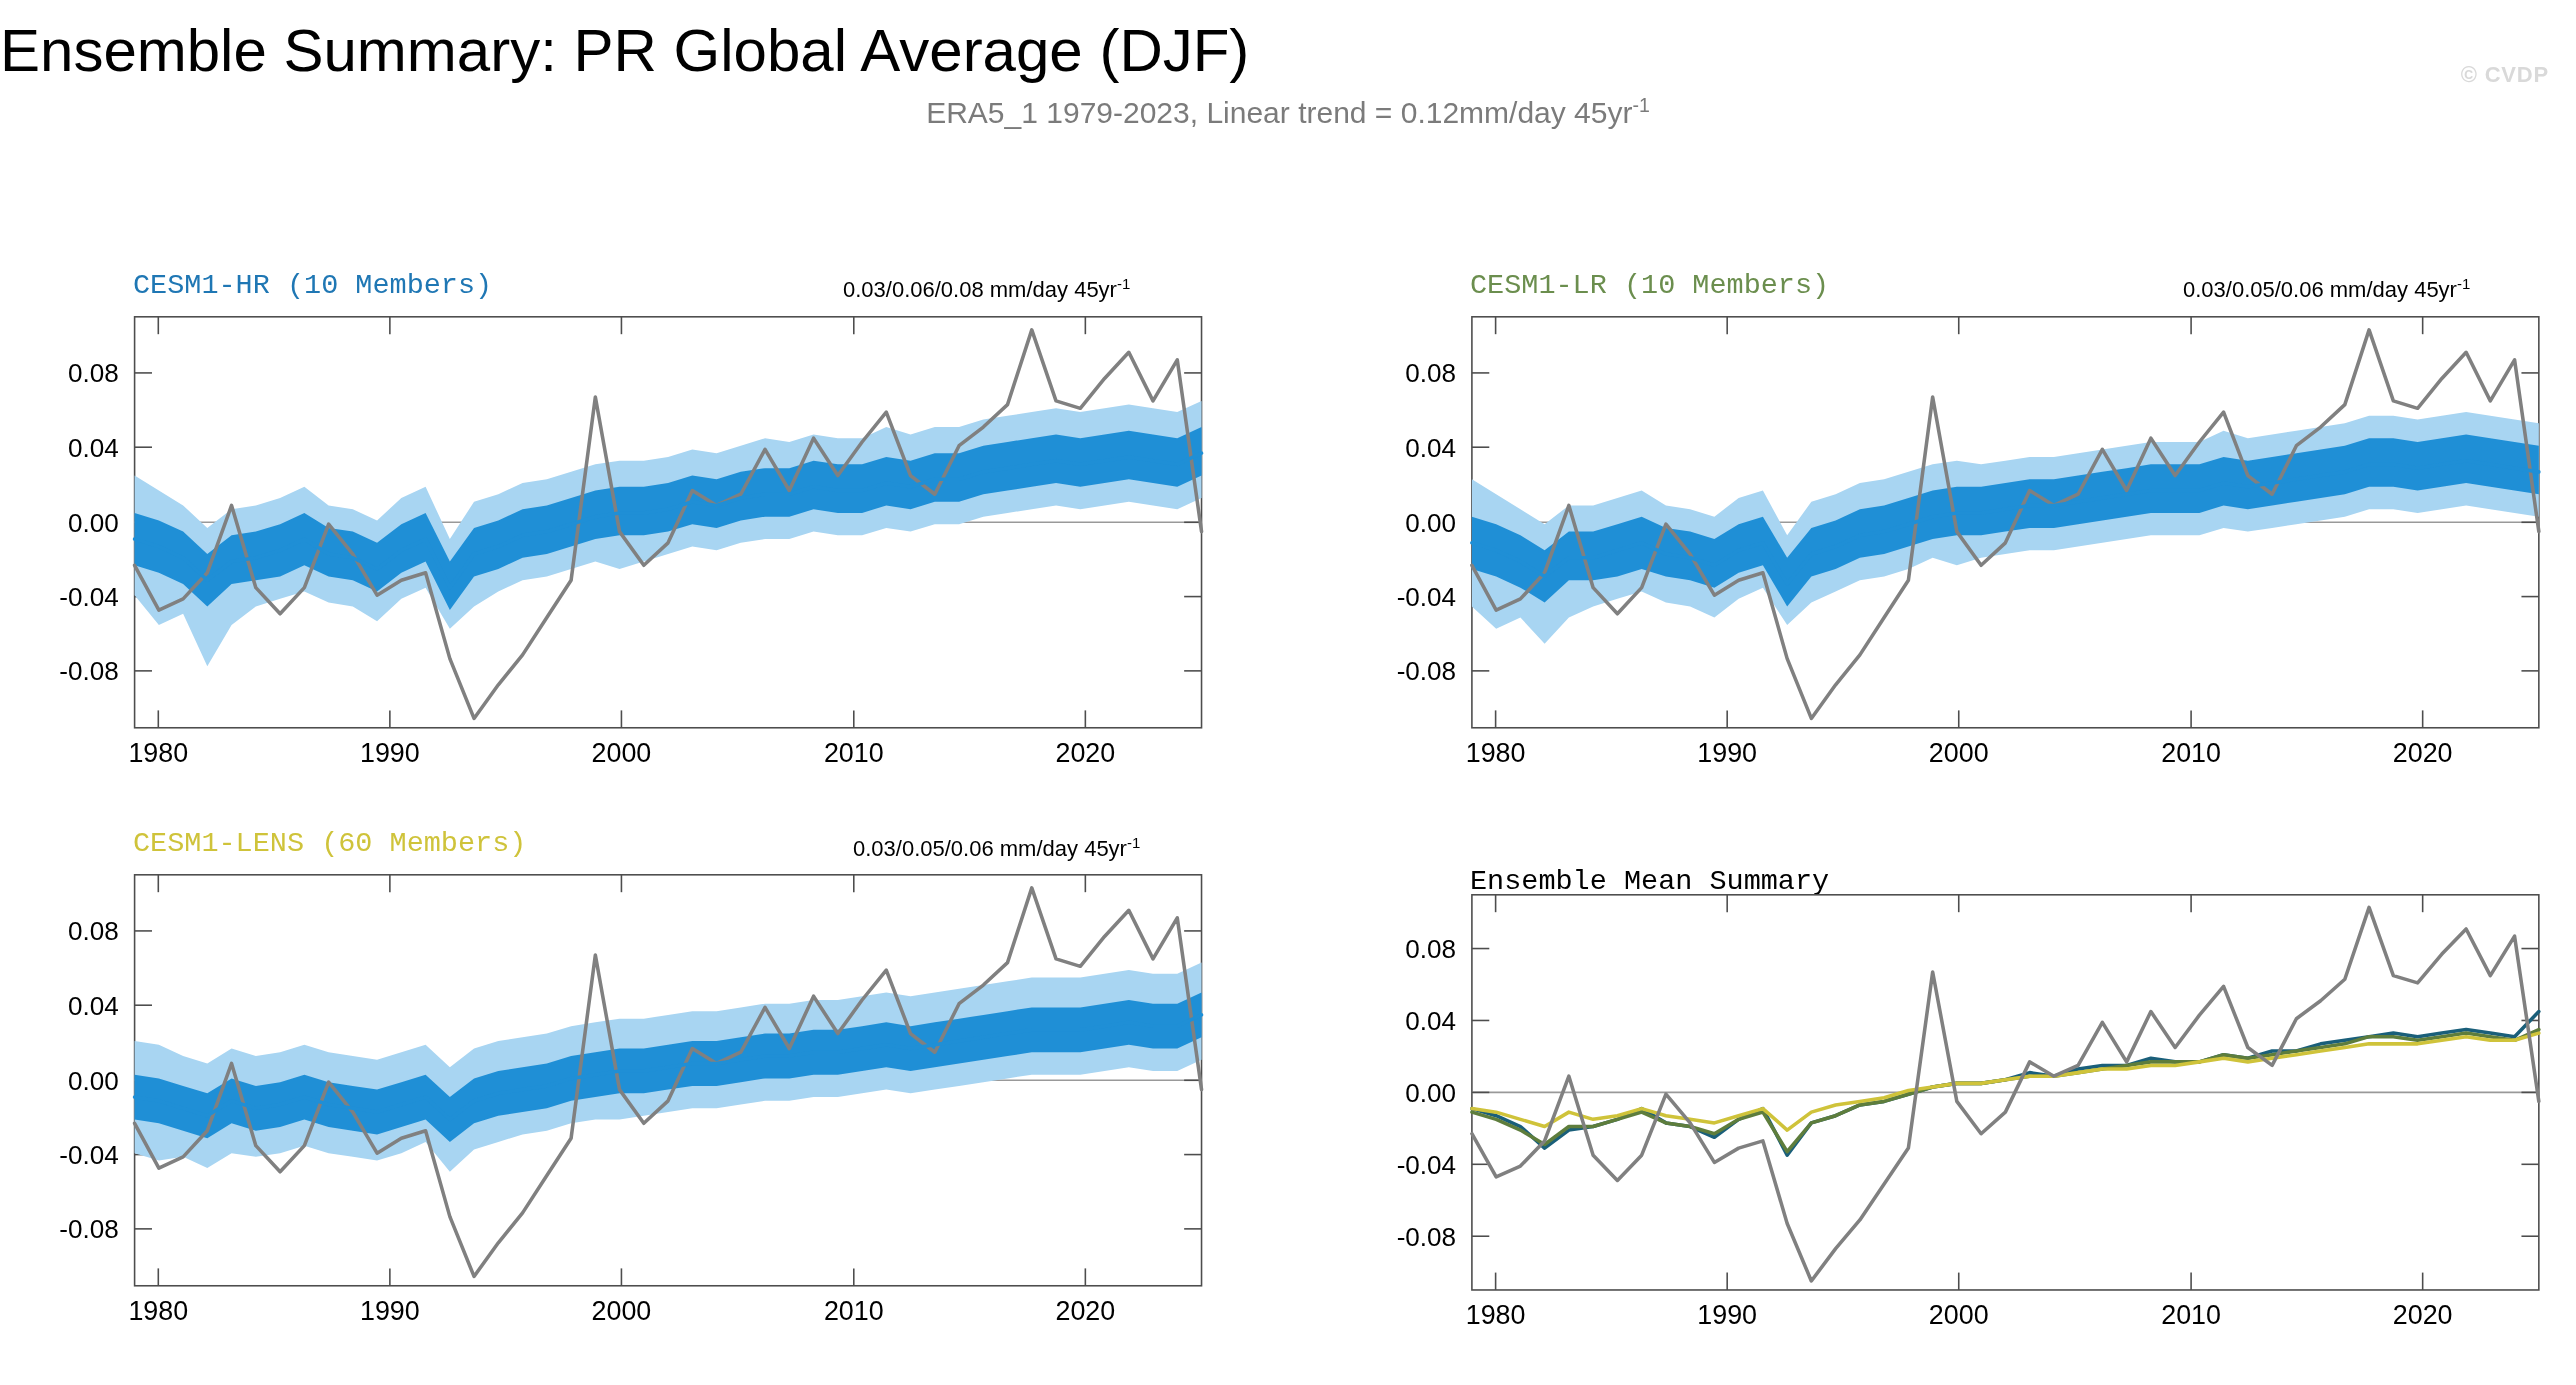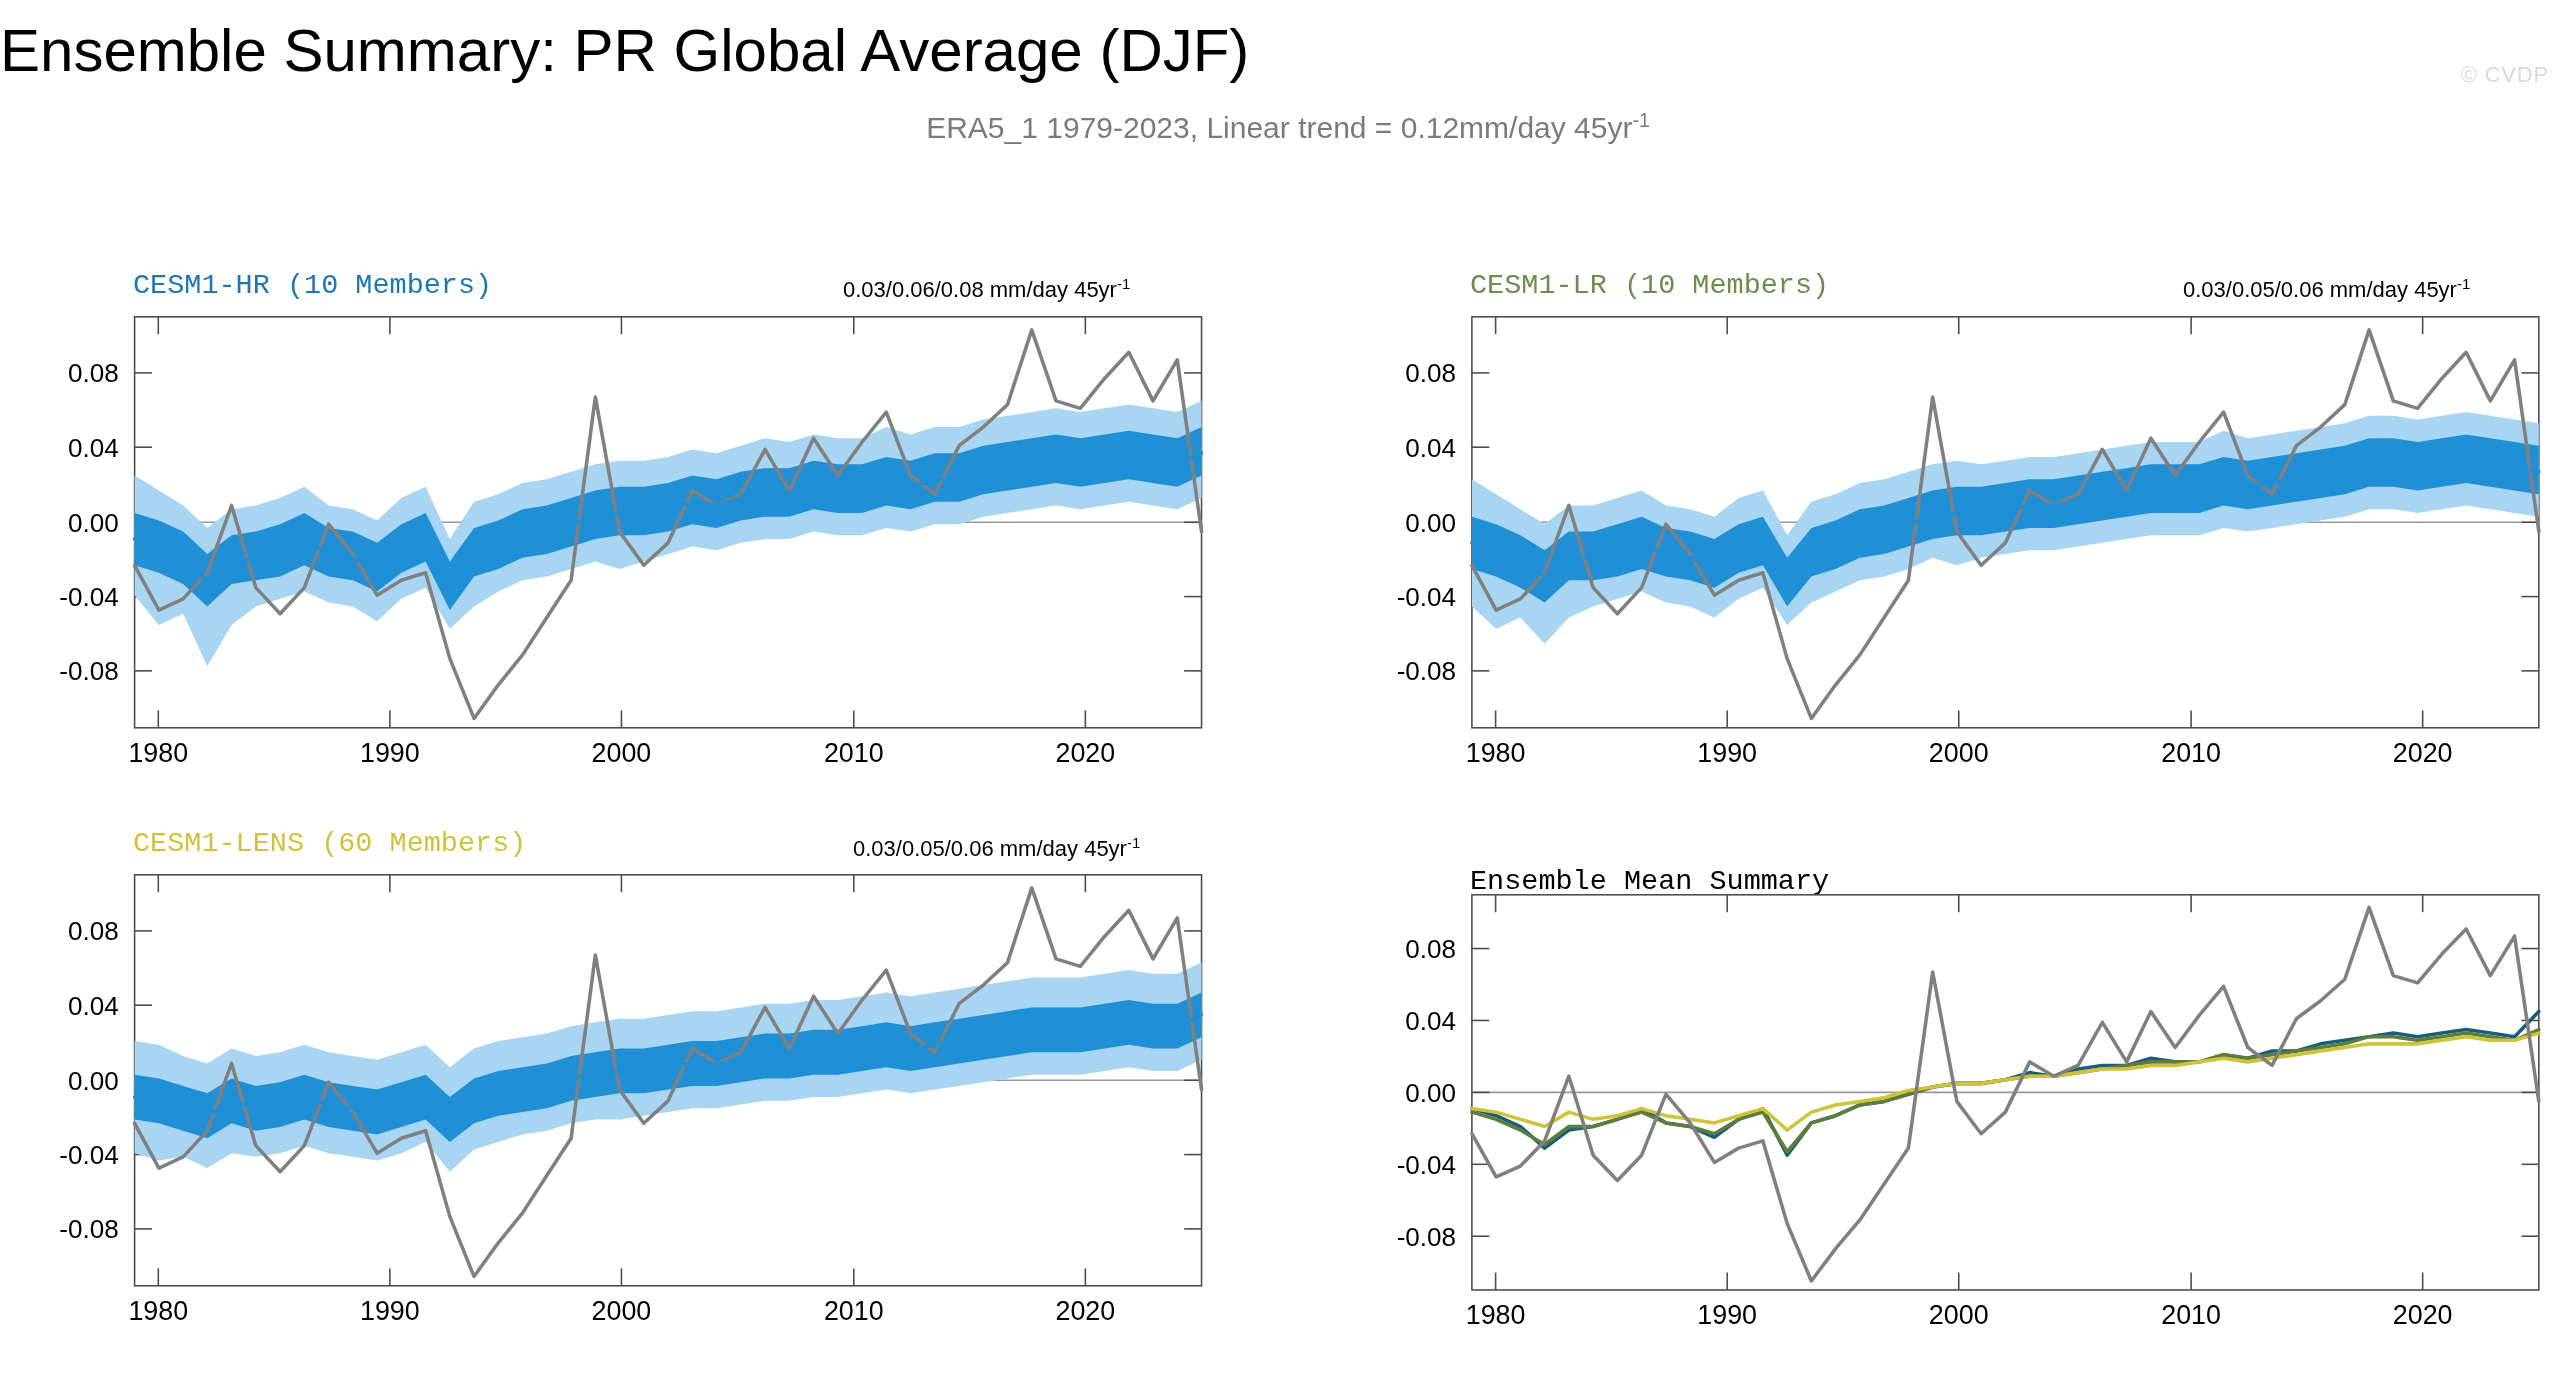--- a/index.html
+++ b/index.html
@@ -21,37 +21,37 @@
     left: 0;
     width: 100%;
     text-align: left;
     font-size: 60px;
     font-weight: normal;
     color: #000000;
     letter-spacing: 0px;
   }
   .page-subtitle {
     position: absolute;
-    top: 109px;
+    top: 94px;
     left: 0;
     width: 100%;
     text-align: center;
     font-size: 30px;
     color: #7b7b7b;
   }
   .page-subtitle sup {
     font-size: 0.65em;
     vertical-align: super;
   }
   .watermark {
     position: absolute;
     top: 62px;
     right: 27px;
     font-size: 22px;
-    font-weight: normal;
+    font-weight: bold;
     color: #d9d9d9;
     letter-spacing: 0.8px;
     margin-left: 48px;
   }
   .panel {
     position: absolute;
   }
   .panel-title {
     position: absolute;
     font-size: 28.5px;

